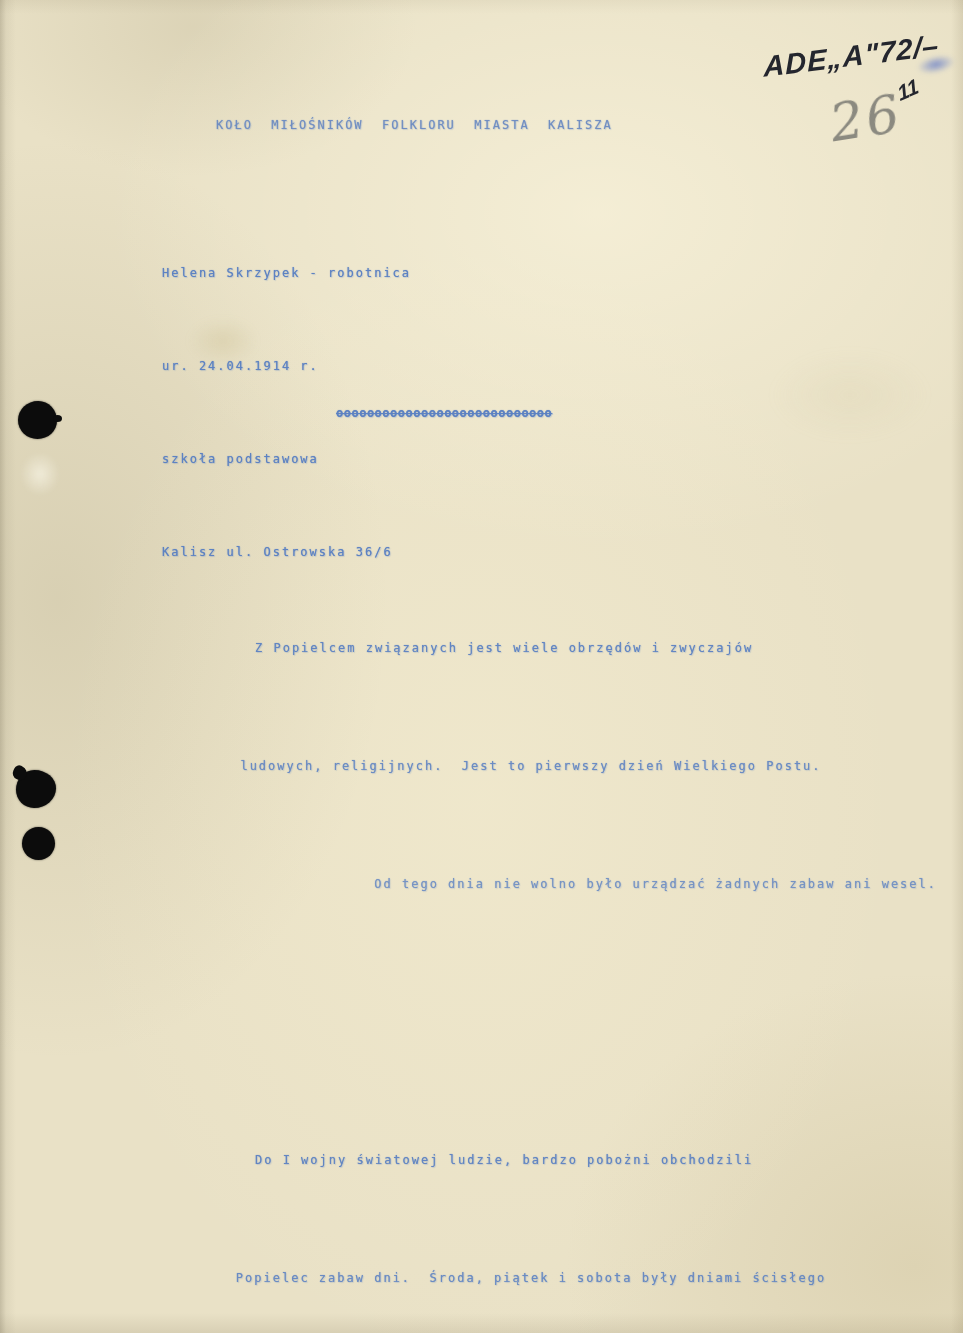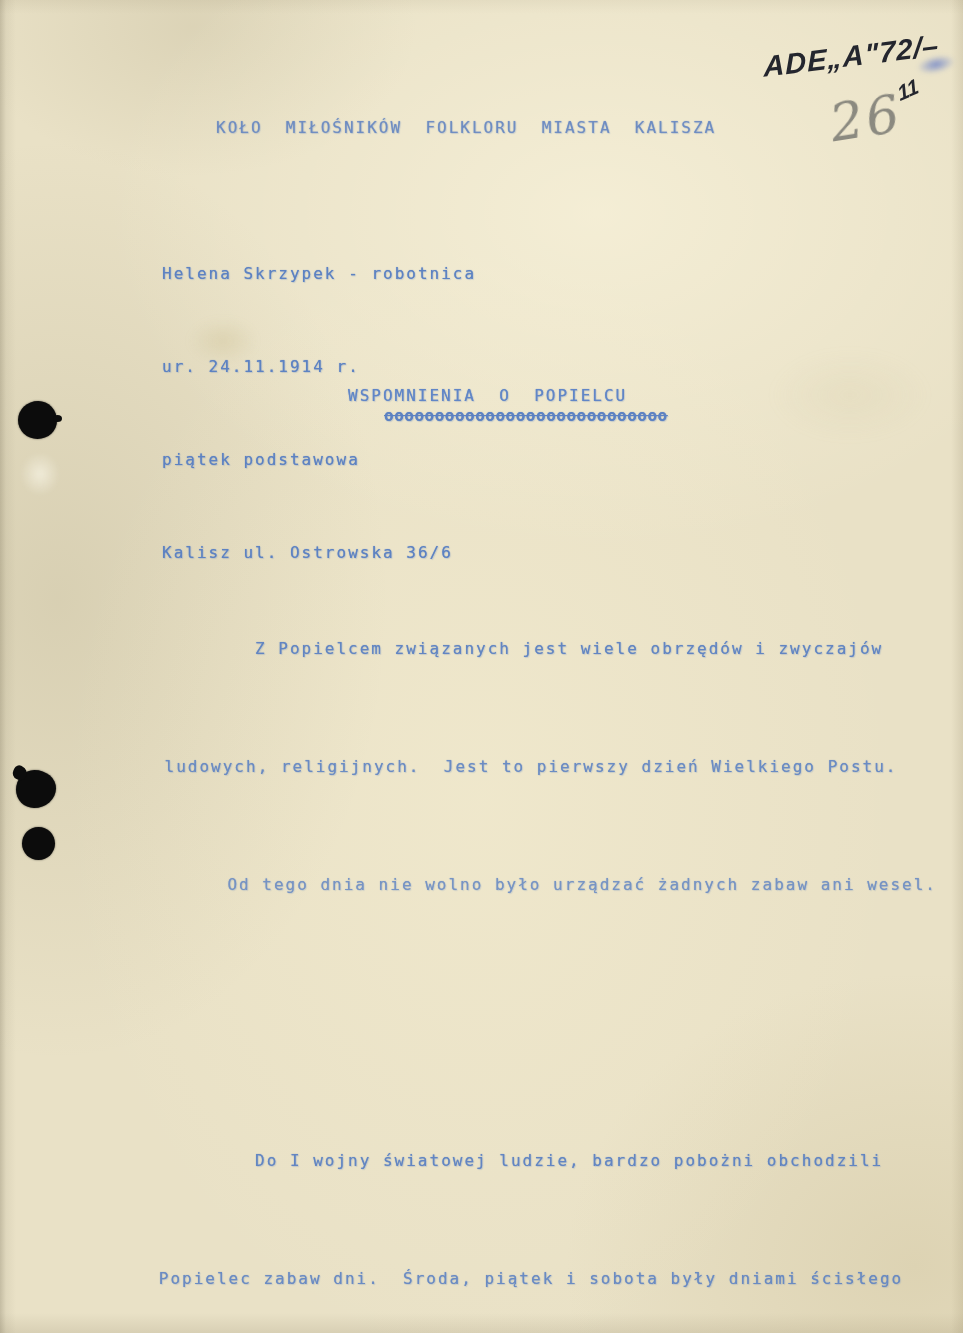--- a/index.html
+++ b/index.html
@@ -18,41 +18,40 @@
       linear-gradient(90deg, rgba(88,80,58,0.25) 0px, rgba(88,80,58,0.07) 6px, rgba(88,80,58,0.0) 16px),
       linear-gradient(270deg, rgba(120,108,78,0.16) 0px, rgba(120,108,78,0.0) 12px),
       linear-gradient(0deg, rgba(120,108,80,0.15) 0px, rgba(120,108,80,0.0) 20px),
       linear-gradient(180deg, rgba(130,118,86,0.10) 0px, rgba(130,118,86,0.0) 14px);
     font-family:"DejaVu Sans Mono","Liberation Mono",monospace;
   }
   
   .typed{
     position:absolute;
     color:#5d82c2;
-    font-size:16px;
+    font-size:12px;
     letter-spacing:2px;
     white-space:pre;
     text-shadow:0 0 1px rgba(93,130,194,0.85), 1px 1px 1px rgba(93,130,194,0.22);
     filter:blur(0.25px);
   }
   .org-header{
     left:216px; top:118px;
     color:rgba(103,134,192,0.68);
     filter:blur(0.45px);
   }
   .author-block{ left:162px; top:196px; line-height:31px; }
   .doc-title{ left:348px; top:386px; color:#6186c7; }
   .title-underline{
     left:336px; top:406px;
     font-weight:bold;
     letter-spacing:0.5px;
     text-decoration:line-through;
     color:#5d82c2;
     filter:blur(0.35px);
-    margin-left:48px;
   }
   .body-text{ left:125px; top:471px; line-height:39.4px; width:812px; }
   .tline{ white-space:pre; }
   .ind{ padding-left:130px; }
   
   .para .tline:nth-child(2n){ opacity:0.90;text-align:center; }
   .para .tline:nth-child(3n+1){ opacity:0.96; }
   .para .tline:nth-child(4n+3){ opacity:0.82; filter:blur(0.4px);text-align:right; }
 
   
@@ -130,26 +129,25 @@
 
   <div class="ink-smudge"></div>
   <div class="hand-ink">ADE„A"72/–</div>
   <div class="hand-ink-sub">11</div>
   <div class="pencil-number">26</div>
 
   <div class="typed org-header">KOŁO  MIŁOŚNIKÓW  FOLKLORU  MIASTA  KALISZA</div>
 
   <div class="typed author-block">
     <div class="tline">Helena Skrzypek - robotnica</div>
-    <div class="tline">ur. 24.11.1914 r.</div>
-    <div class="tline">piątek podstawowa</div>
+    <div class="tline">ur. 24.04.1914 r.</div>
+    <div class="tline">szkoła podstawowa</div>
     <div class="tline">Kalisz ul. Ostrowska 36/6</div>
   </div>
 
-  <div class="typed doc-title">WSPOMNIENIA  O  POPIELCU</div>
   <div class="typed title-underline">oooooooooooooooooooooooooooo</div>
 
   <div class="typed body-text">
     <div class="para">
       <div class="tline ind">Z Popielcem związanych jest wiele obrzędów i zwyczajów</div>
       <div class="tline">ludowych, religijnych.  Jest to pierwszy dzień Wielkiego Postu.</div>
       <div class="tline">Od tego dnia nie wolno było urządzać żadnych zabaw ani wesel.</div>
     </div>
     <div class="para">
       <div class="tline ind">Do I wojny światowej ludzie, bardzo pobożni obchodzili</div>

